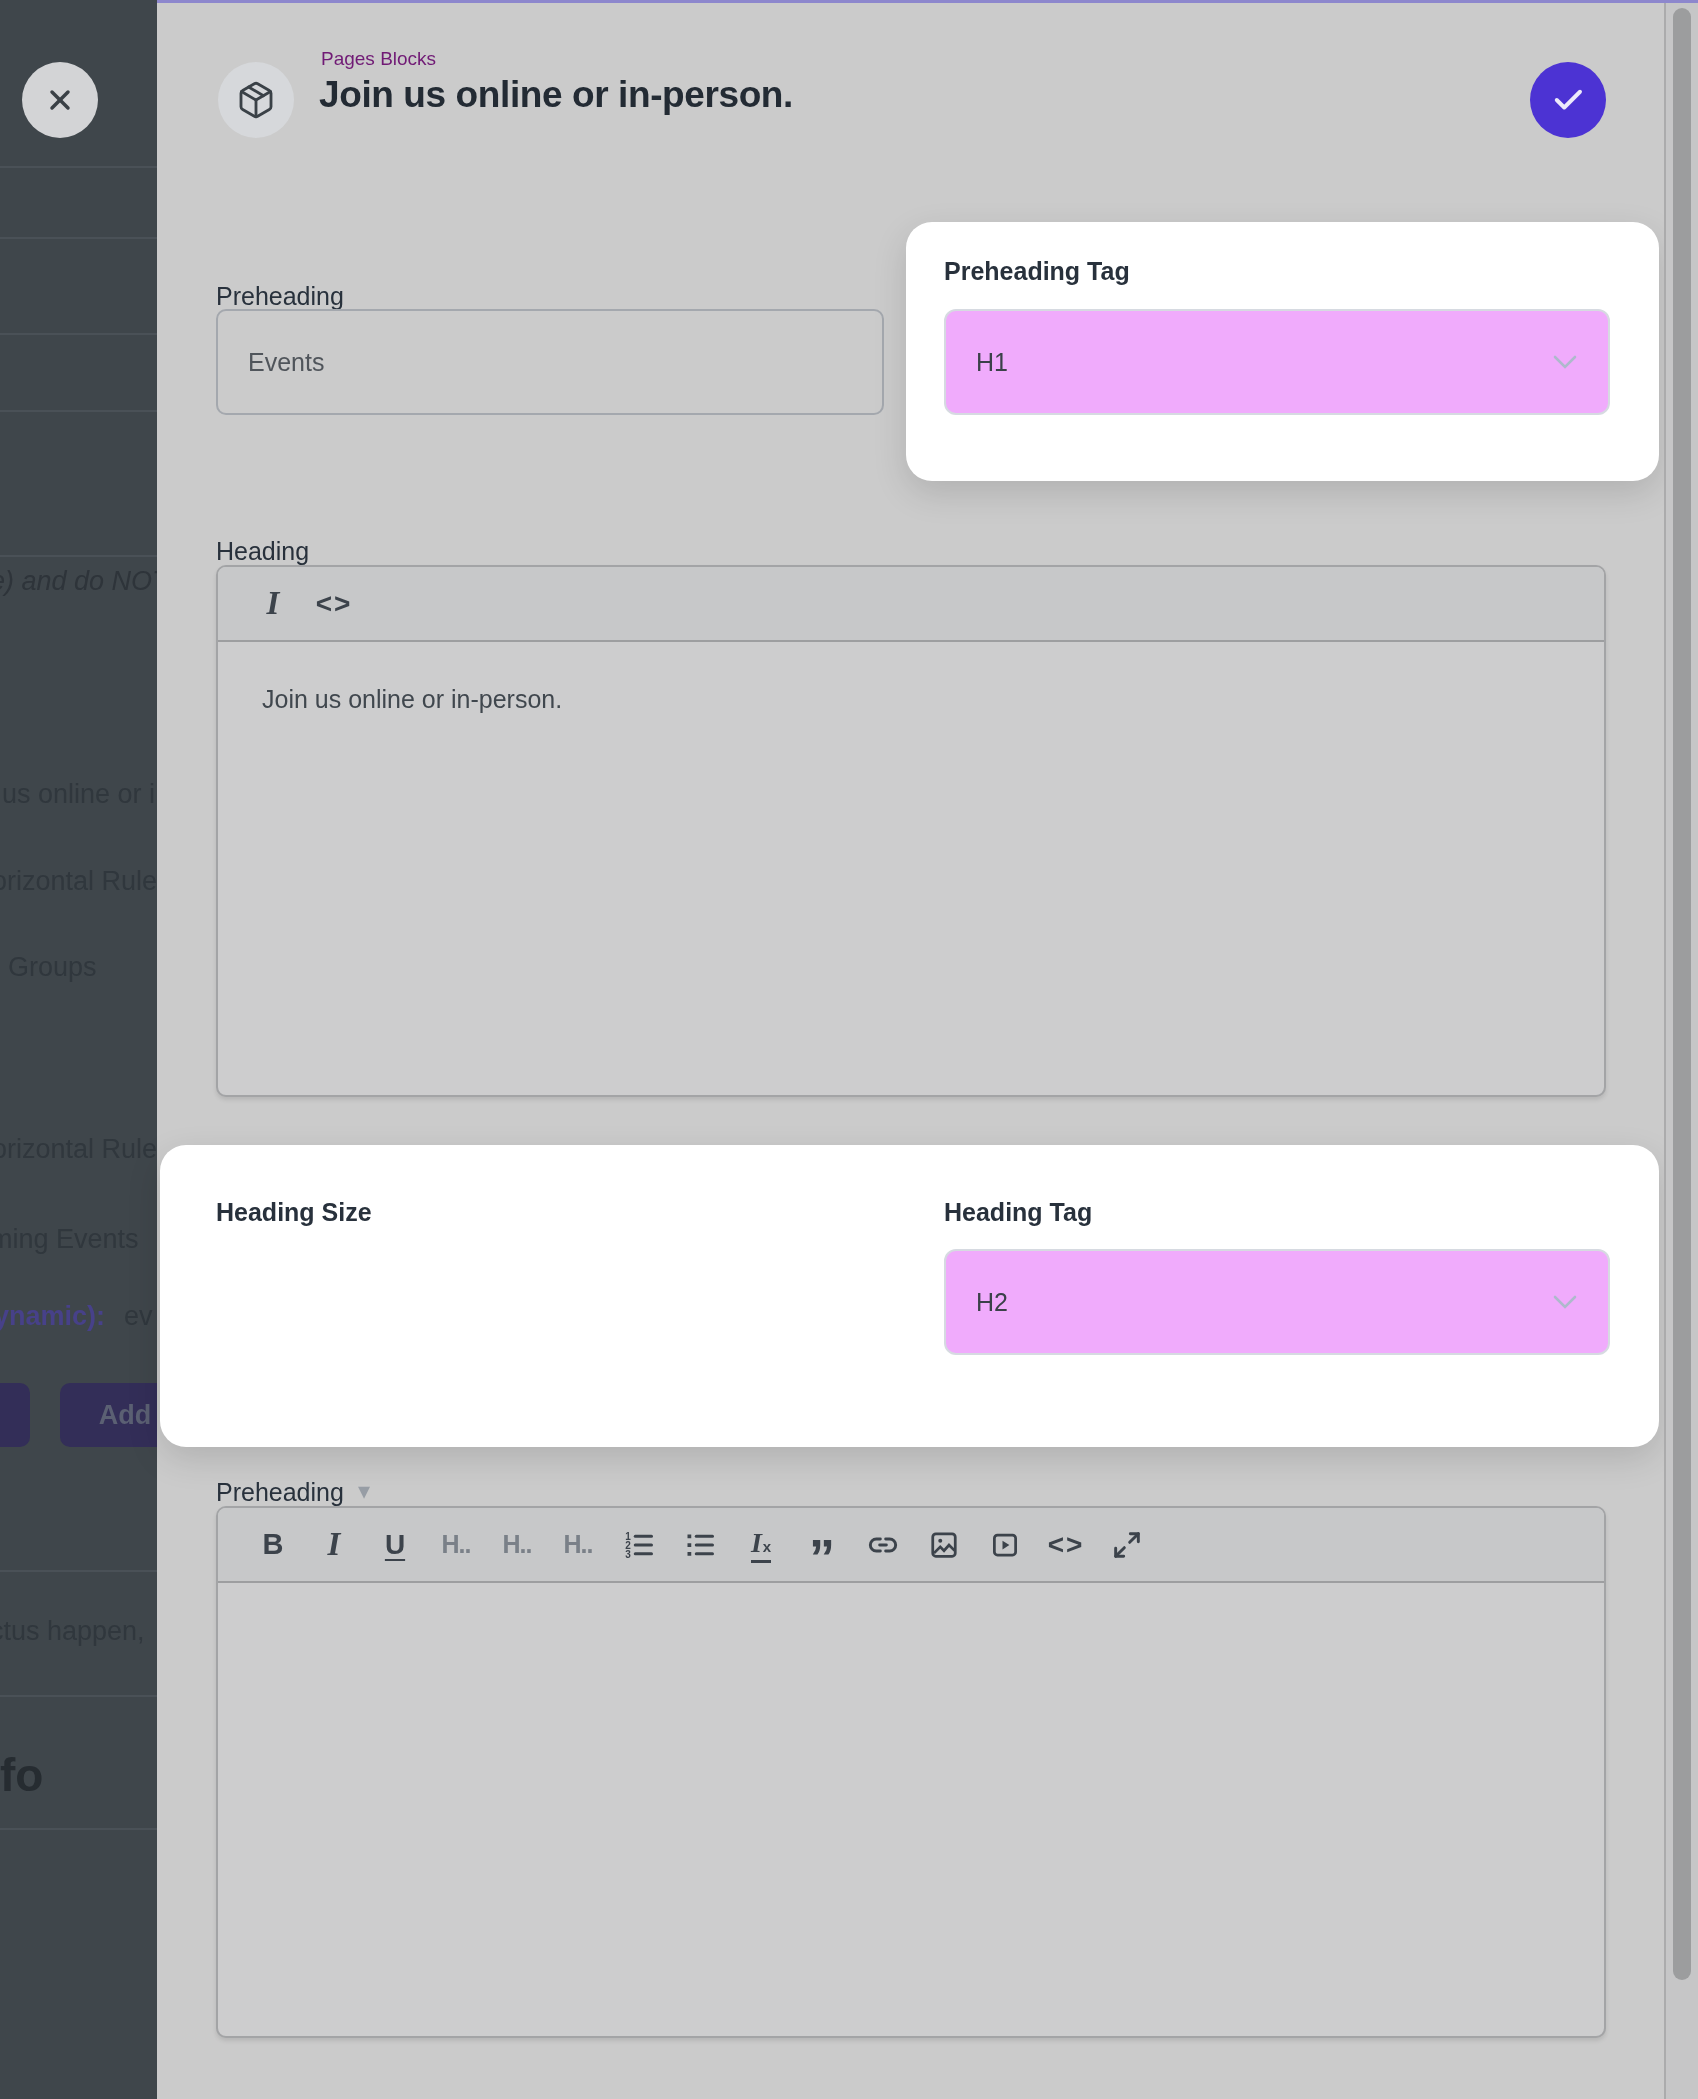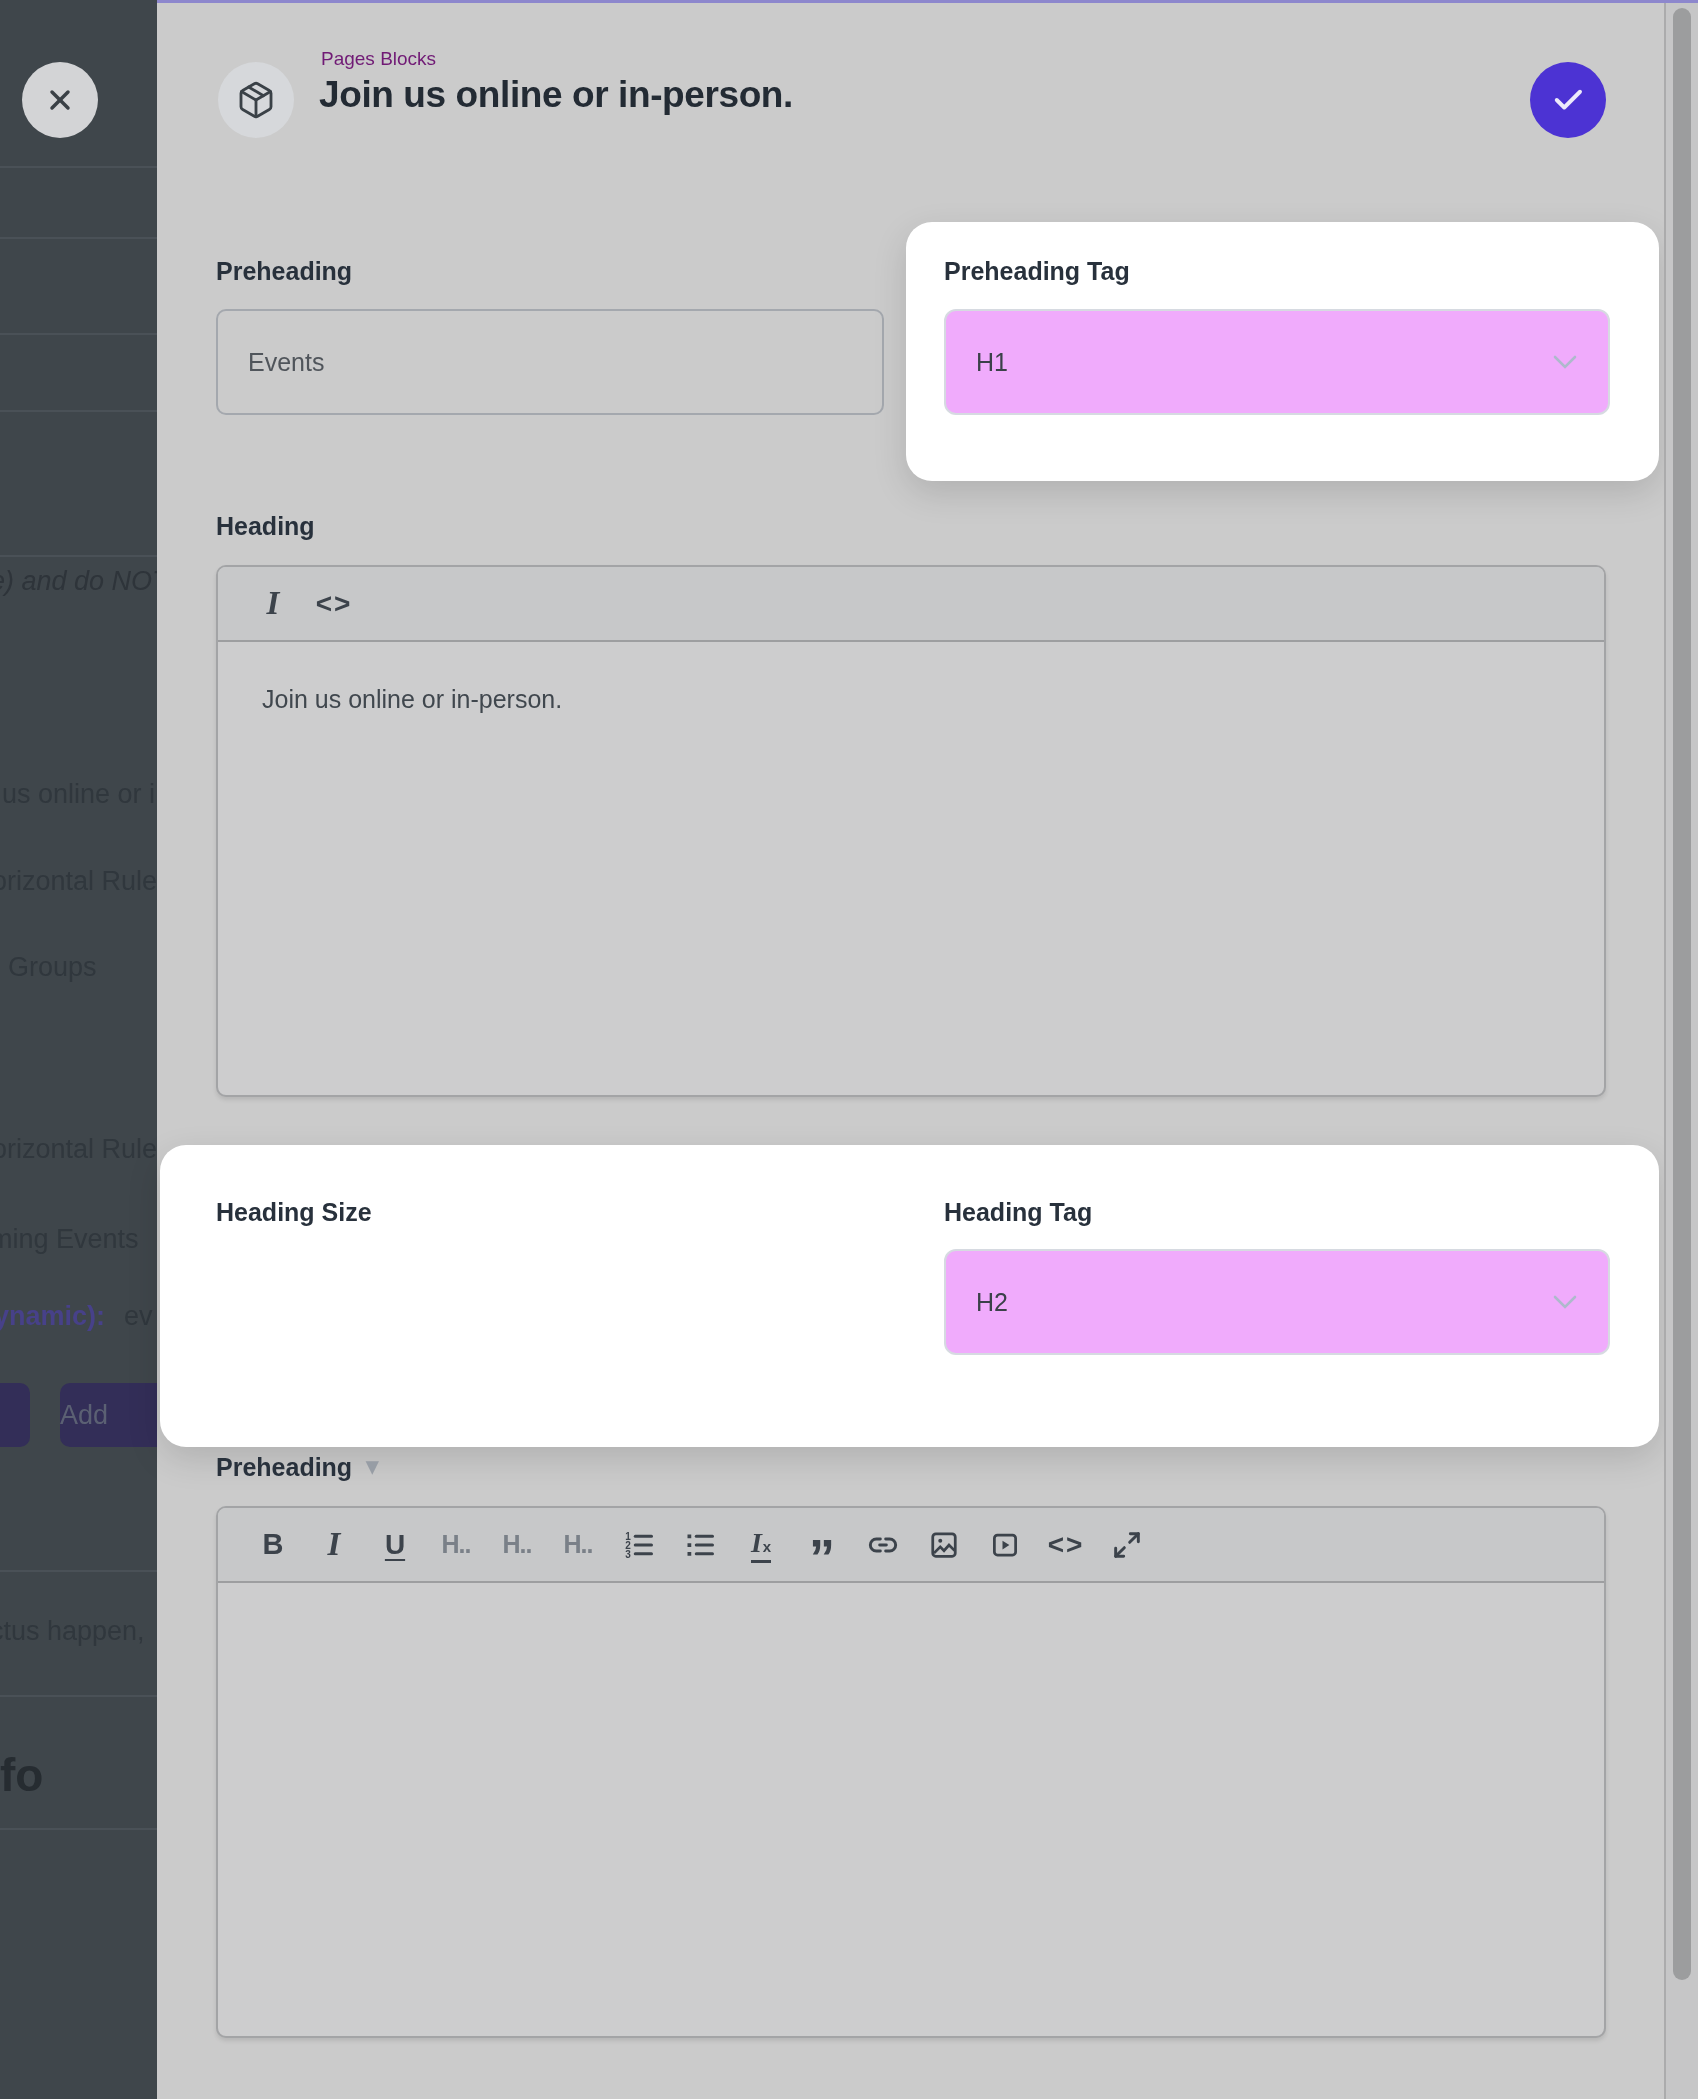--- a/index.html
+++ b/index.html
@@ -7,33 +7,33 @@
   #screen{position:relative;width:1698px;height:2099px;background:#cbcbcb;overflow:hidden;}
 
   
   .sidebar{position:absolute;left:0;top:0;width:157px;height:2099px;background:#3f464b;overflow:hidden;z-index:1;}
   .divider{position:absolute;left:0;width:157px;height:2px;background:#4a5157;}
   .fragment{position:absolute;white-space:nowrap;font-size:27px;color:#30373d;font-weight:500;line-height:1;}
   .fragment.italic{font-style:italic;color:#2e343a;}
   .fragment.accent{color:#474189;font-weight:600;}
   .fragment.big{font-size:46px;font-weight:800;color:#262c31;}
   .bg-btn{position:absolute;height:64px;border-radius:10px;background:#332e58;}
-  .bg-btn .bg-btn-label{display:block;text-align:left;font-size:27px;font-weight:400;color:#5b6073;line-height:64px;}
+  .bg-btn .bg-btn-label{display:block;text-align:center;font-size:27px;font-weight:700;color:#5b6073;line-height:64px;}
   .close-btn{position:absolute;left:22px;top:62px;width:76px;height:76px;border-radius:50%;background:#d3d4d6;display:flex;align-items:center;justify-content:center;cursor:pointer;z-index:3;}
 
   
   .panel{position:absolute;left:157px;top:0;width:1509px;height:2099px;background:#cbcbcb;z-index:2;}
   .top-accent{position:absolute;left:157px;top:0;width:1541px;height:3px;background:#8d87cd;z-index:4;}
 
   .blockicon-circle{position:absolute;left:61px;top:62px;width:76px;height:76px;border-radius:50%;background:#d6d8db;display:flex;align-items:center;justify-content:center;}
   .eyebrow{position:absolute;left:164px;top:48px;font-size:19px;color:#701a75;font-weight:500;}
   .title{position:absolute;left:162px;top:74px;font-size:37px;font-weight:800;color:#232b34;letter-spacing:-0.4px;}
   .confirm-btn{position:absolute;left:1373px;top:62px;width:76px;height:76px;border-radius:50%;background:#4c33d3;display:flex;align-items:center;justify-content:center;cursor:pointer;}
 
-  .field-label{position:absolute;font-size:25px;font-weight:700;color:#28313c;line-height:1;}
+  .field-label{position:absolute;font-size:25px;font-weight:400;color:#28313c;line-height:1;margin-top:25px;}
   .gray-input{position:absolute;box-sizing:border-box;height:106px;background:transparent;border:2px solid #a4a8ae;border-radius:10px;font-family:"Liberation Sans",sans-serif;font-size:25px;color:#50555b;padding:16px 30px;outline:none;}
 
   .white-card{position:absolute;background:#ffffff;border-radius:26px;box-shadow:0 12px 34px rgba(0,0,0,0.13);}
   .card-label{position:absolute;font-size:25px;font-weight:700;color:#28313c;line-height:1;}
   .select{position:absolute;box-sizing:border-box;height:106px;background:#f0abfc;border:2px solid #d6dae1;border-radius:12px;display:flex;align-items:center;justify-content:space-between;padding:0 30px;font-size:25px;color:#3a4149;cursor:pointer;}
 
   .editor{position:absolute;box-sizing:border-box;width:1390px;height:532px;border:2px solid #a3a4a6;border-radius:10px;background:#cdcdce;box-shadow:0 3px 4px rgba(0,0,0,0.10);}
   .editor-toolbar{box-sizing:border-box;height:75px;border-bottom:2px solid #9d9ea0;background:#c7c8c9;border-radius:8px 8px 0 0;display:flex;align-items:center;padding-left:38px;gap:27px;}
   .editor-body{padding:36px 44px;font-size:25px;color:#40474e;line-height:43px;}
   .tb{display:flex;align-items:center;justify-content:center;width:34px;height:40px;color:#3c434b;cursor:pointer;user-select:none;}

